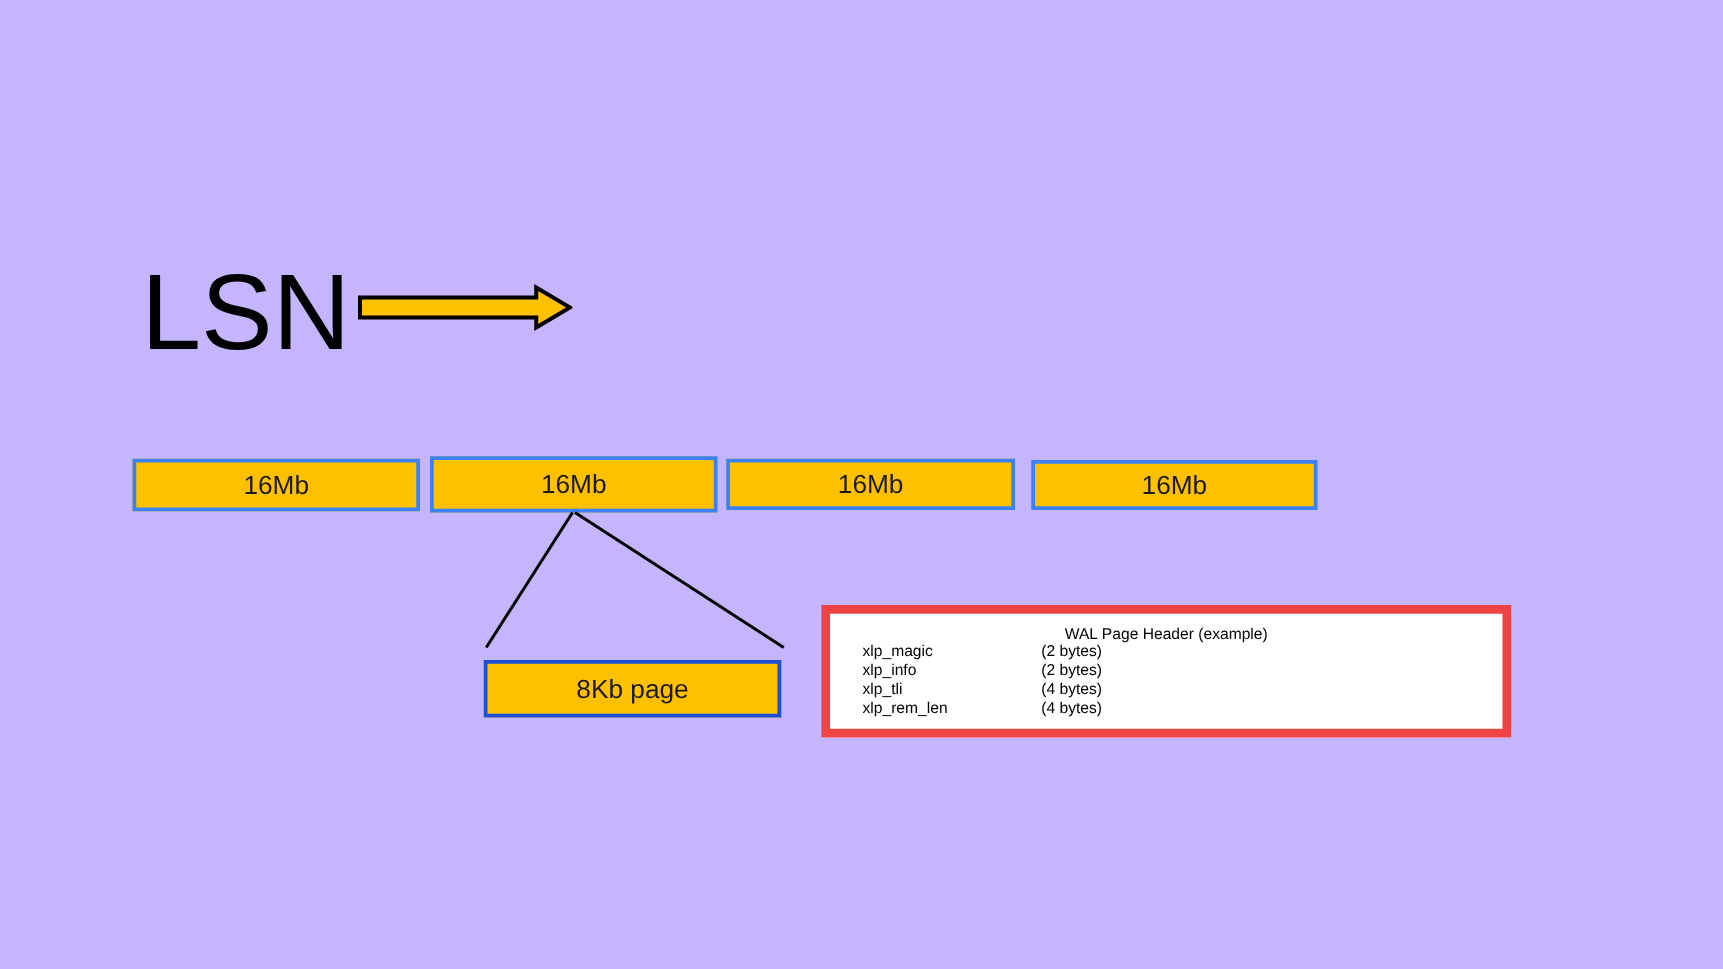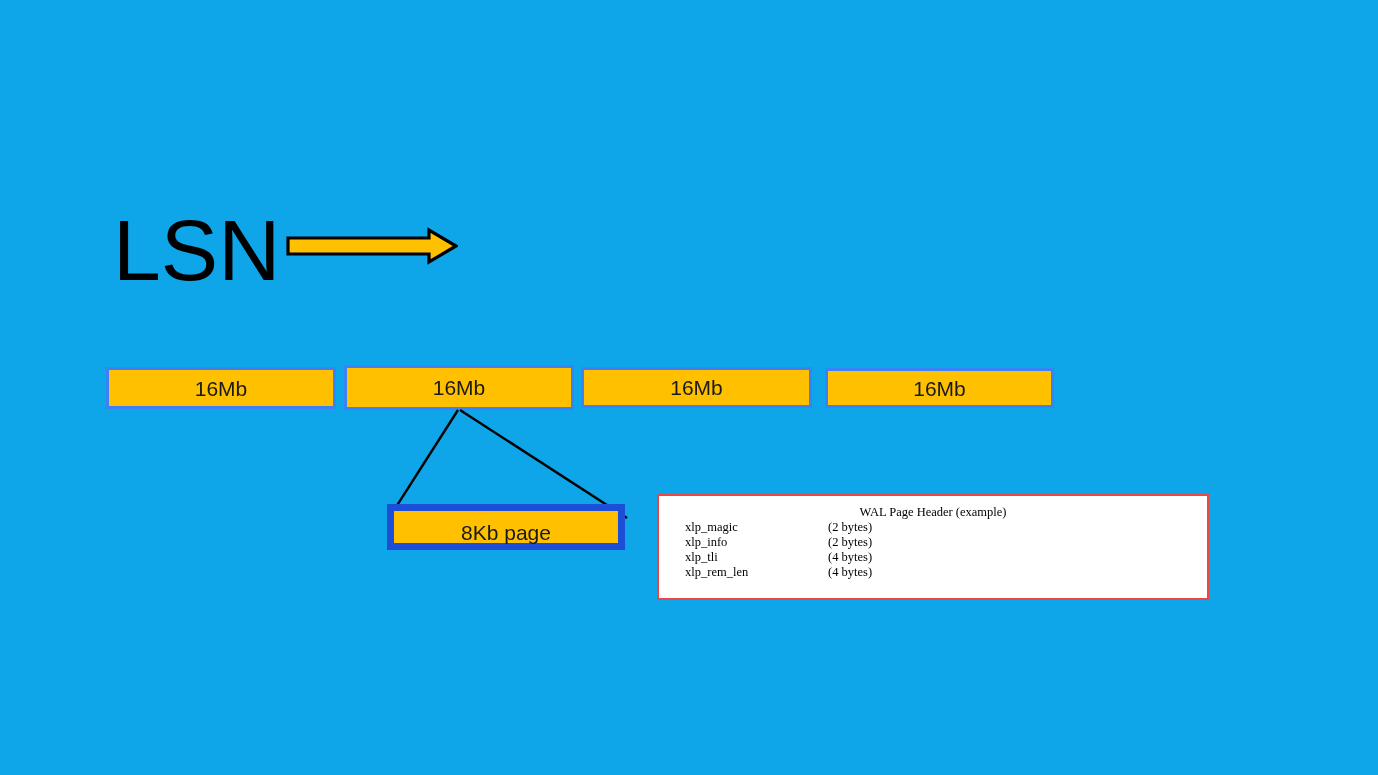--- a/index.html
+++ b/index.html
@@ -7,21 +7,21 @@
     padding: 0;
     background: #ffffff;
   }
   body {
     font-family: "Liberation Sans", sans-serif;
   }
   #canvas {
     position: relative;
     width: 1378px;
     height: 775px;
-    background: #0ea5e9;
+    background: #c4b5fd;
     overflow: hidden;
   }
   
   #lsn-label {
     position: absolute;
     left: 113px;
     top: 200px;
     font-size: 86px;
     line-height: 100px;
     color: #000000;
@@ -58,47 +58,47 @@
     position: absolute;
     left: 380px;
     top: 405px;
     width: 255px;
     height: 120px;
   }
   
   #page-box {
     position: absolute;
     left: 387px;
-    top: 504px;
+    top: 528px;
     width: 238px;
     height: 46px;
     background: #FFC000;
-    border: 7px solid #1d4ed8;
+    border: 3px solid #1d4ed8;
     box-sizing: border-box;
     display: flex;
-    align-items: flex-end;
+    align-items: center;
     justify-content: center;
   }
   #page-box-label {
     font-size: 21px;
     color: #1a1a1a;
     font-family: "Liberation Sans", sans-serif;
     line-height: 1;
   }
   
   #wal-panel {
     position: absolute;
     left: 657px;
-    top: 494px;
+    top: 484px;
     width: 552px;
     height: 106px;
     background: #ffffff;
-    border: 2px solid #ef4444;
+    border: 7px solid #ef4444;
     box-sizing: border-box;
-    font-family: Liberation Serif, serif;
+    font-family: Liberation Sans, sans-serif;
     font-size: 12.5px;
     color: #000000;
   }
   #wal-title {
     text-align: center;
     padding-top: 9px;
     letter-spacing: 0px;
     white-space: pre;
   }
   .wal-row {

